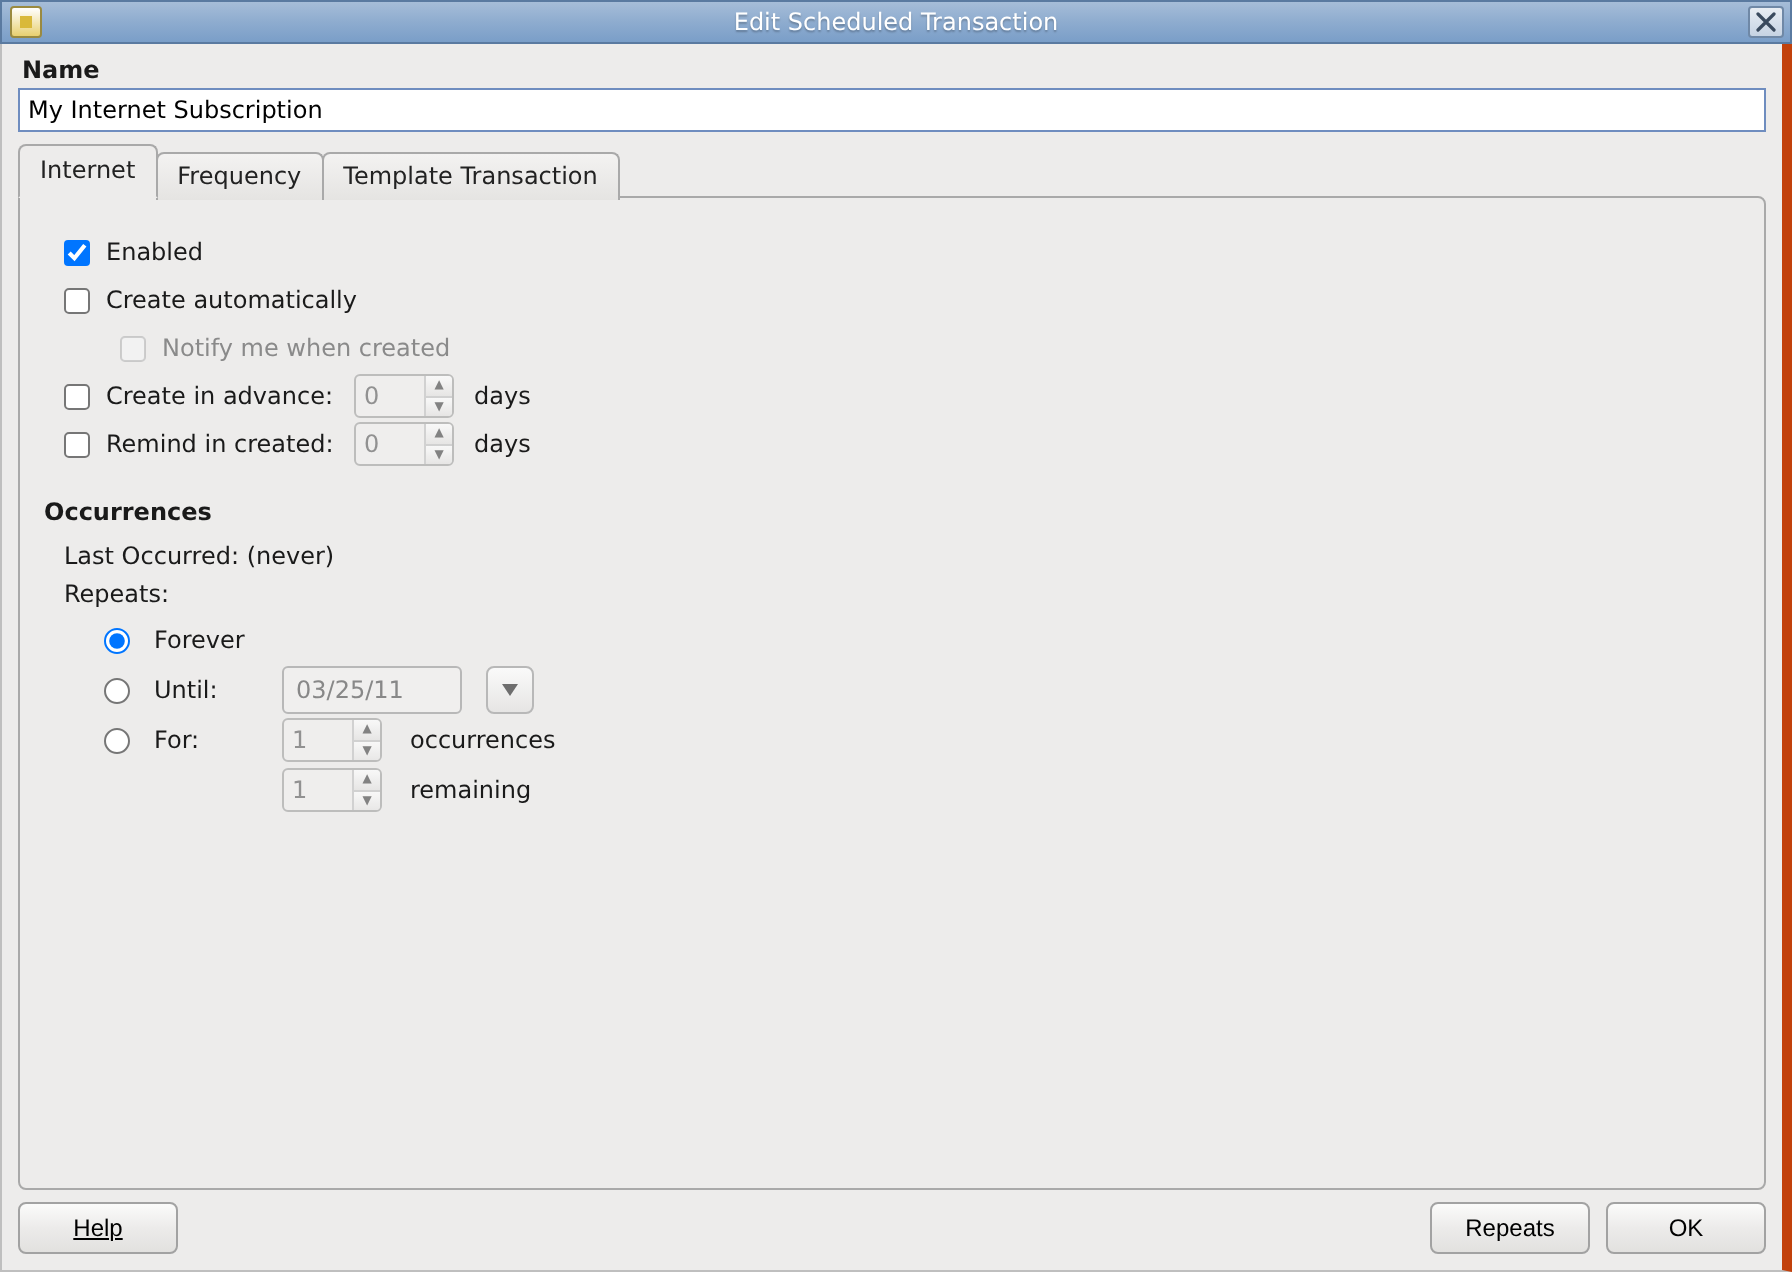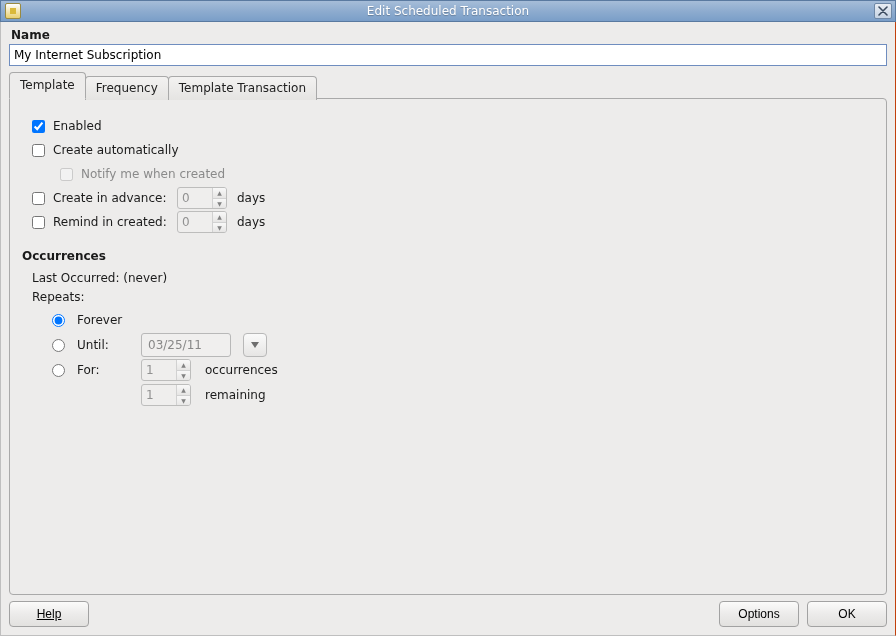--- a/index.html
+++ b/index.html
@@ -51,21 +51,21 @@
     background: linear-gradient(to bottom, #e8edf3, #c6d3e3);
     border: 1px solid #6f88a6;
     border-radius: 2px;
     display:flex;align-items:center;justify-content:center;
     cursor:pointer;
   }
   .titlebar .close-btn svg { display:block; }
 
   .window-body {
     border-left:1px solid #bfbfbf;
-    border-right:1px solid #c2410c;
+    border-right:5px solid #c2410c;
     border-bottom:1px solid #bfbfbf;
     height: 614px;
     background:#edeceb;
     padding: 6px 8px 8px 8px;
     display:flex;
     flex-direction:column;
   }
 
   .name-label {
     font-weight:bold;
@@ -233,21 +233,21 @@
     </svg>
   </div>
 </div>
 
 <div class="window-body">
 
   <div class="name-label">Name</div>
   <input class="name-input" type="text" value="My Internet Subscription" style="">
 
   <div class="tab-strip">
-    <div class="tab active">Template</div>
+    <div class="tab active">Internet</div>
     <div class="tab">Frequency</div>
     <div class="tab">Template Transaction</div>
   </div>
 
   <div class="tab-content">
 
 
     <div class="option-line">
       <input type="checkbox" checked="" style="">
       <label>Enabled</label>
@@ -340,17 +340,17 @@
         </div>
 
       </div>
     </div>
 
   </div>
 
   <div class="button-bar">
     <button class="btn"><span class="u">Help</span></button>
     <span class="spacer"></span>
-    <button class="btn"><span>Options</span></button>
+    <button class="btn"><span>Repeats</span></button>
     <button class="btn"><span>OK</span></button>
   </div>
 
 </div>
 
 </body></html>

